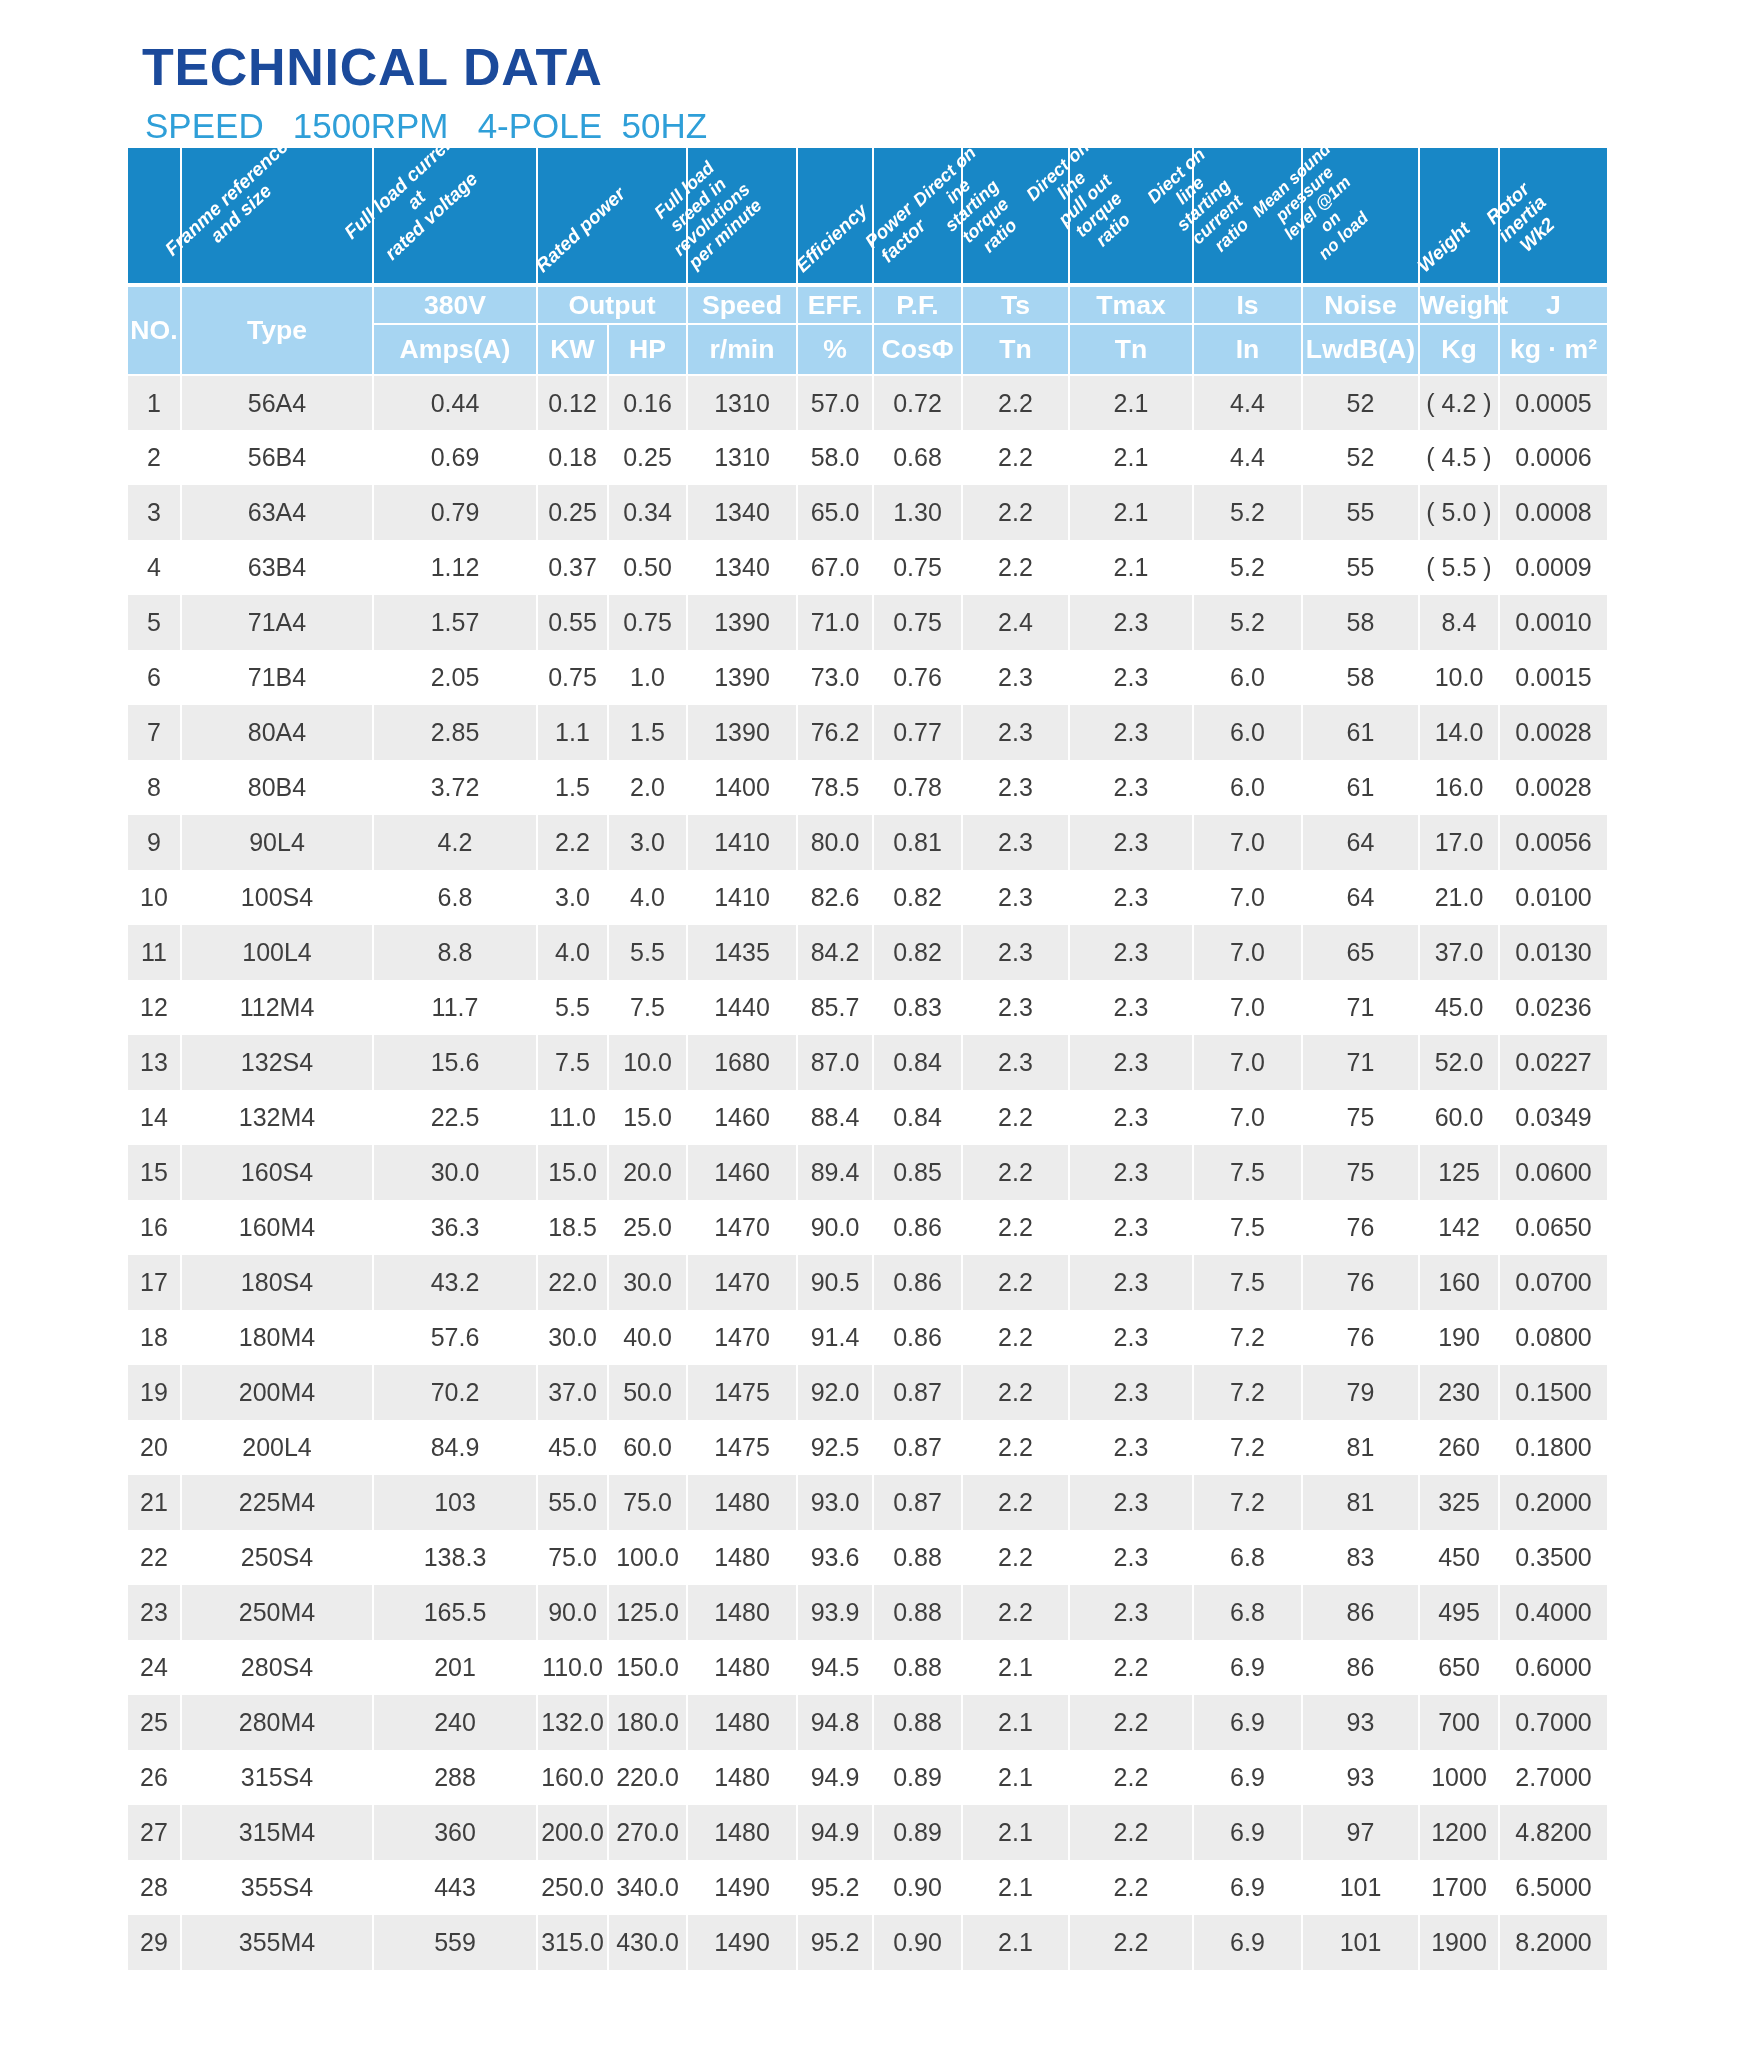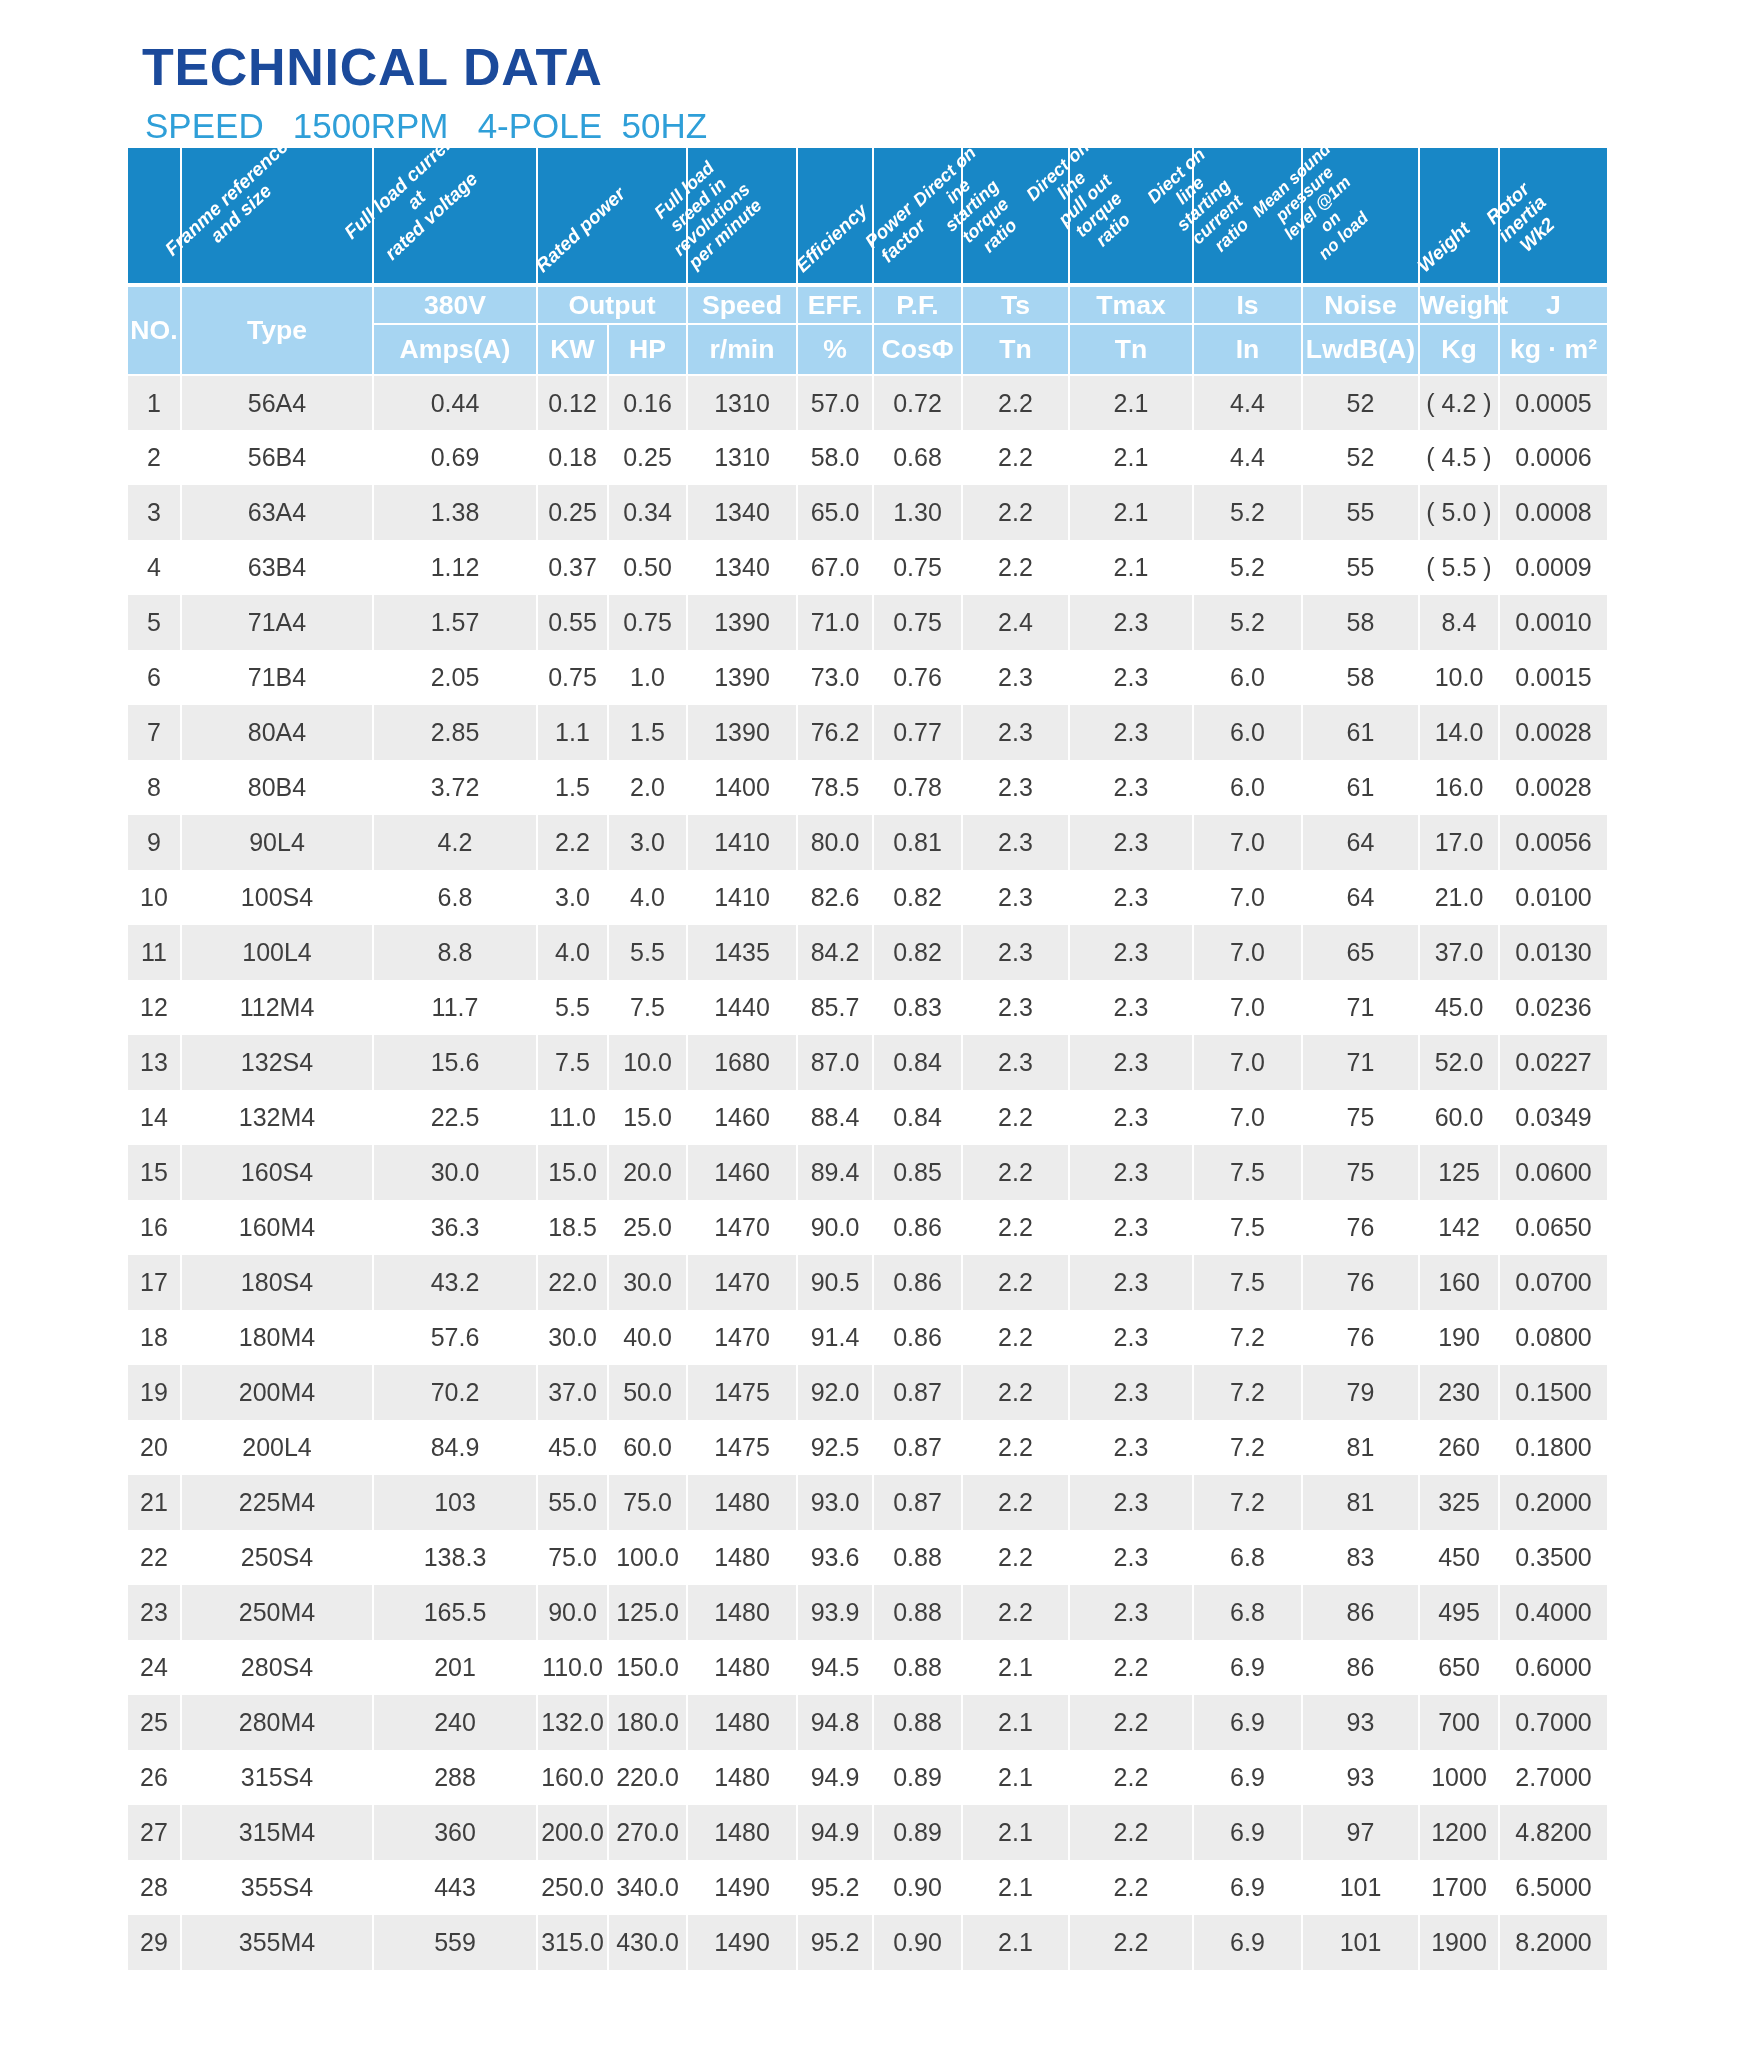--- a/index.html
+++ b/index.html
@@ -169,21 +169,21 @@
           <td>2.2</td>
           <td>2.1</td>
           <td>4.4</td>
           <td>52</td>
           <td>( 4.5 )</td>
           <td>0.0006</td>
         </tr>
         <tr class="data odd">
           <td>3</td>
           <td>63A4</td>
-          <td>1.38</td>
+          <td>0.79</td>
           <td>0.25</td>
           <td>0.34</td>
           <td>1340</td>
           <td>65.0</td>
           <td>1.30</td>
           <td>2.2</td>
           <td>2.1</td>
           <td>5.2</td>
           <td>55</td>
           <td>( 5.0 )</td>

